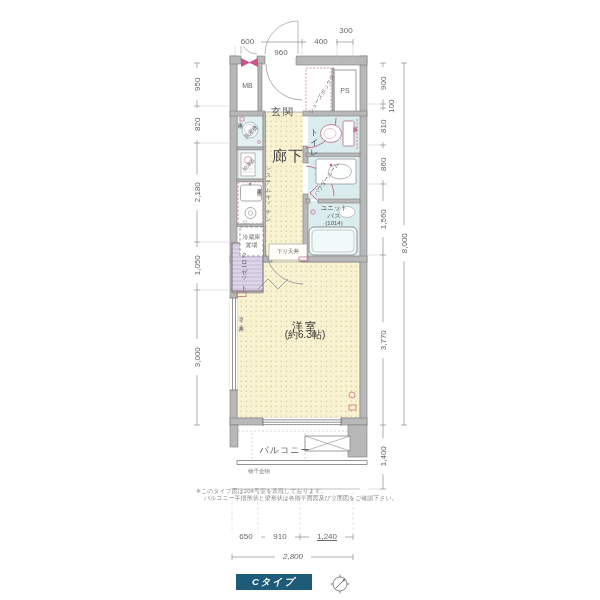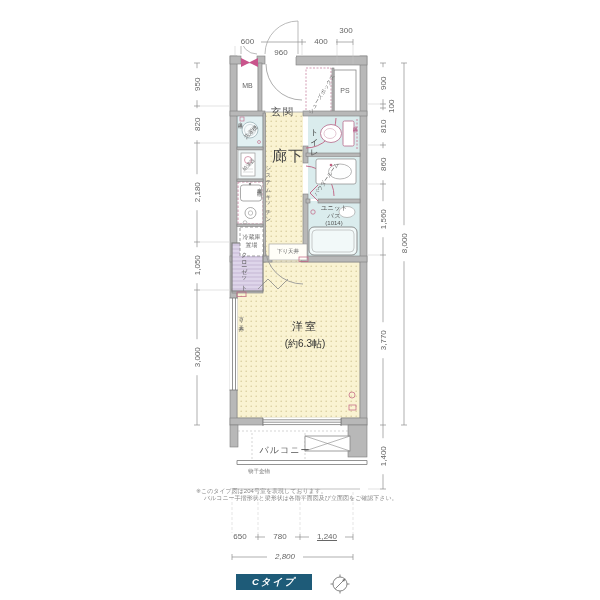--- a/index.html
+++ b/index.html
@@ -256,24 +256,24 @@
 
 <span class="lbl dim rot" style="left:368px;top:79px;width:30px;">900</span>
 <span class="lbl dim rot" style="left:378px;top:102px;width:26px;">100</span>
 <span class="lbl dim rot" style="left:368px;top:122px;width:30px;">810</span>
 <span class="lbl dim rot" style="left:368px;top:160px;width:30px;">860</span>
 <span class="lbl dim rot" style="left:366px;top:215px;width:34px;">1,560</span>
 <span class="lbl dim rot" style="left:366px;top:336px;width:34px;">3,770</span>
 <span class="lbl dim rot" style="left:387px;top:239px;width:34px;">8,000</span>
 <span class="lbl dim rot" style="left:366px;top:452px;width:34px;">1,400</span>
 
-<span class="lbl dim" style="left:225px;top:533px;width:28px;">650</span>
-<span class="lbl dim" style="left:265px;top:533px;width:28px;">780</span>
+<span class="lbl dim" style="left:231px;top:533px;width:28px;">650</span>
+<span class="lbl dim" style="left:265px;top:533px;width:28px;">910</span>
 <span class="lbl dim" style="left:309px;top:533px;width:34px;text-decoration:underline;">1,240</span>
-<span class="lbl dim" style="left:267px;top:553px;width:34px;font-style:italic;">2,800</span>
+<span class="lbl dim" style="left:275px;top:553px;width:34px;font-style:italic;">2,800</span>
 
 <span class="lbl c" style="left:238px;top:82px;width:19px;font-size:7px;color:#666;">MB</span>
 <span class="lbl c" style="left:266px;top:95px;width:34px;font-size:10px;letter-spacing:2px;color:#444;margin-top:12px;">玄関</span>
 <span class="lbl" style="left:300px;top:92px;width:44px;font-size:5.5px;color:#666;transform:rotate(-58deg);transform-origin:center;">シューズボックス</span>
 <span class="lbl c" style="left:336px;top:87px;width:18px;font-size:7px;color:#666;">PS</span>
 <span class="lbl v" style="left:309px;top:123px;height:34px;font-size:8px;color:#444;">トイレ</span>
 <span class="lbl v pink" style="left:352px;top:122px;height:26px;font-size:4.5px;">上部棚</span>
 <span class="lbl v" style="left:237px;top:118px;height:26px;font-size:4.5px;color:#666;">上部棚</span>
 <span class="lbl" style="left:242px;top:127px;width:24px;font-size:5.5px;color:#666;transform:rotate(-45deg);transform-origin:center;">洗濯機</span>
 <span class="lbl" style="left:240px;top:159px;width:24px;font-size:5px;color:#666;transform:rotate(-45deg);transform-origin:center;">給湯器</span>
@@ -283,21 +283,21 @@
 <span class="lbl c" style="left:240px;top:242px;width:23px;font-size:6px;color:#666;">置場</span>
 <span class="lbl c" style="left:272px;top:148px;width:28px;font-size:15px;letter-spacing:1px;color:#444;">廊下</span>
 <span class="lbl" style="left:305px;top:172px;width:50px;font-size:5.5px;color:#666;transform:rotate(-55deg);transform-origin:center;">パウダールーム</span>
 <span class="lbl c" style="left:314px;top:205px;width:40px;font-size:6.5px;color:#555;">ユニット</span>
 <span class="lbl c" style="left:314px;top:213px;width:40px;font-size:6.5px;color:#555;">バス</span>
 <span class="lbl c" style="left:314px;top:220px;width:40px;font-size:6px;color:#555;">(1014)</span>
 <span class="lbl v" style="left:241px;top:248px;height:42px;font-size:6px;color:#555;">クローゼット</span>
 <span class="lbl c" style="left:272px;top:249px;width:32px;font-size:5.5px;color:#666;">下り天井</span>
 <span class="lbl v" style="left:238px;top:312px;height:36px;font-size:5.5px;color:#666;">下り天井</span>
 <span class="lbl c" style="left:283px;top:321px;width:44px;font-size:11px;letter-spacing:2px;color:#333;">洋室</span>
-<span class="lbl c" style="left:277px;top:339px;width:56px;font-size:10px;color:#333;">(約6.3帖)</span>
+<span class="lbl c" style="left:277px;top:330px;width:56px;font-size:10px;color:#333;">(約6.3帖)</span>
 <span class="lbl c" style="left:255px;top:446px;width:60px;font-size:9px;letter-spacing:1px;color:#555;font-family:Liberation Serif, serif;">バルコニー</span>
 <span class="lbl" style="left:248px;top:469px;font-size:5.5px;color:#777;">物干金物</span>
 
 <span class="note" style="left:196px;top:487px;">※このタイプ図は204号室を表現しております。</span>
 <span class="note" style="left:204px;top:494px;">バルコニー手摺形状と梁形状は各階平面図及び立面図をご確認下さい。</span>
 
 <div id="typebox">Cタイプ</div>
 
 </div>
 

